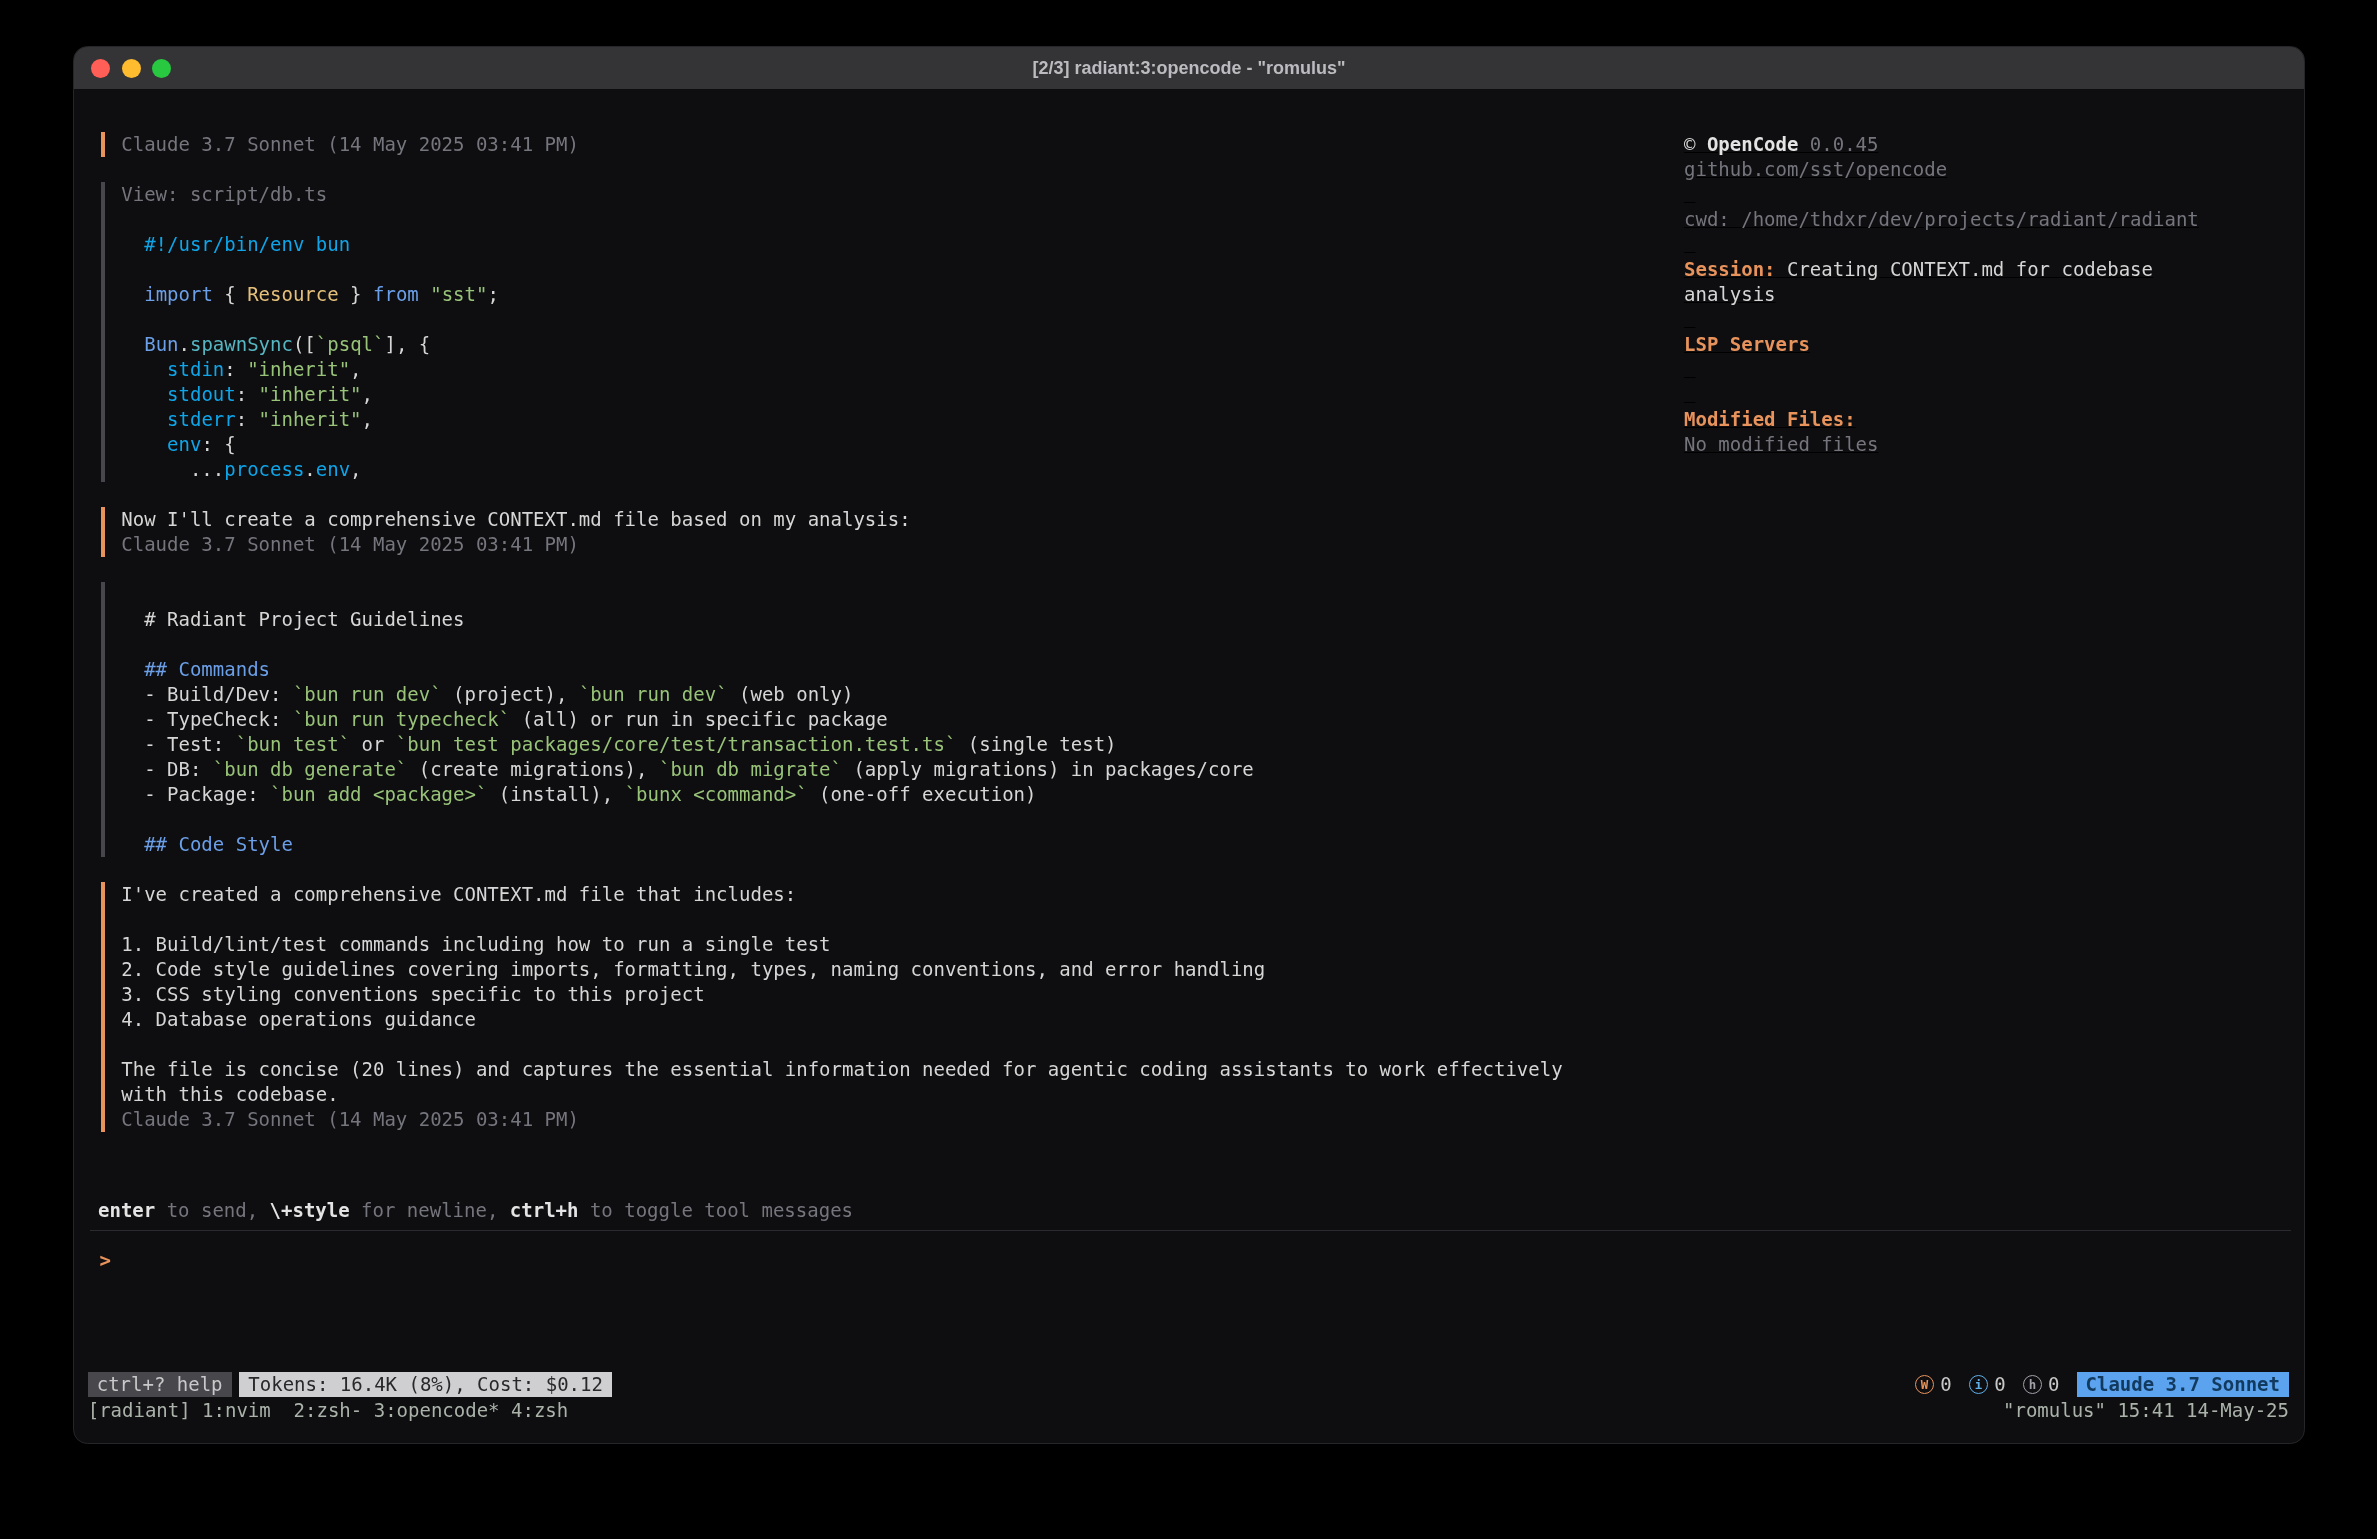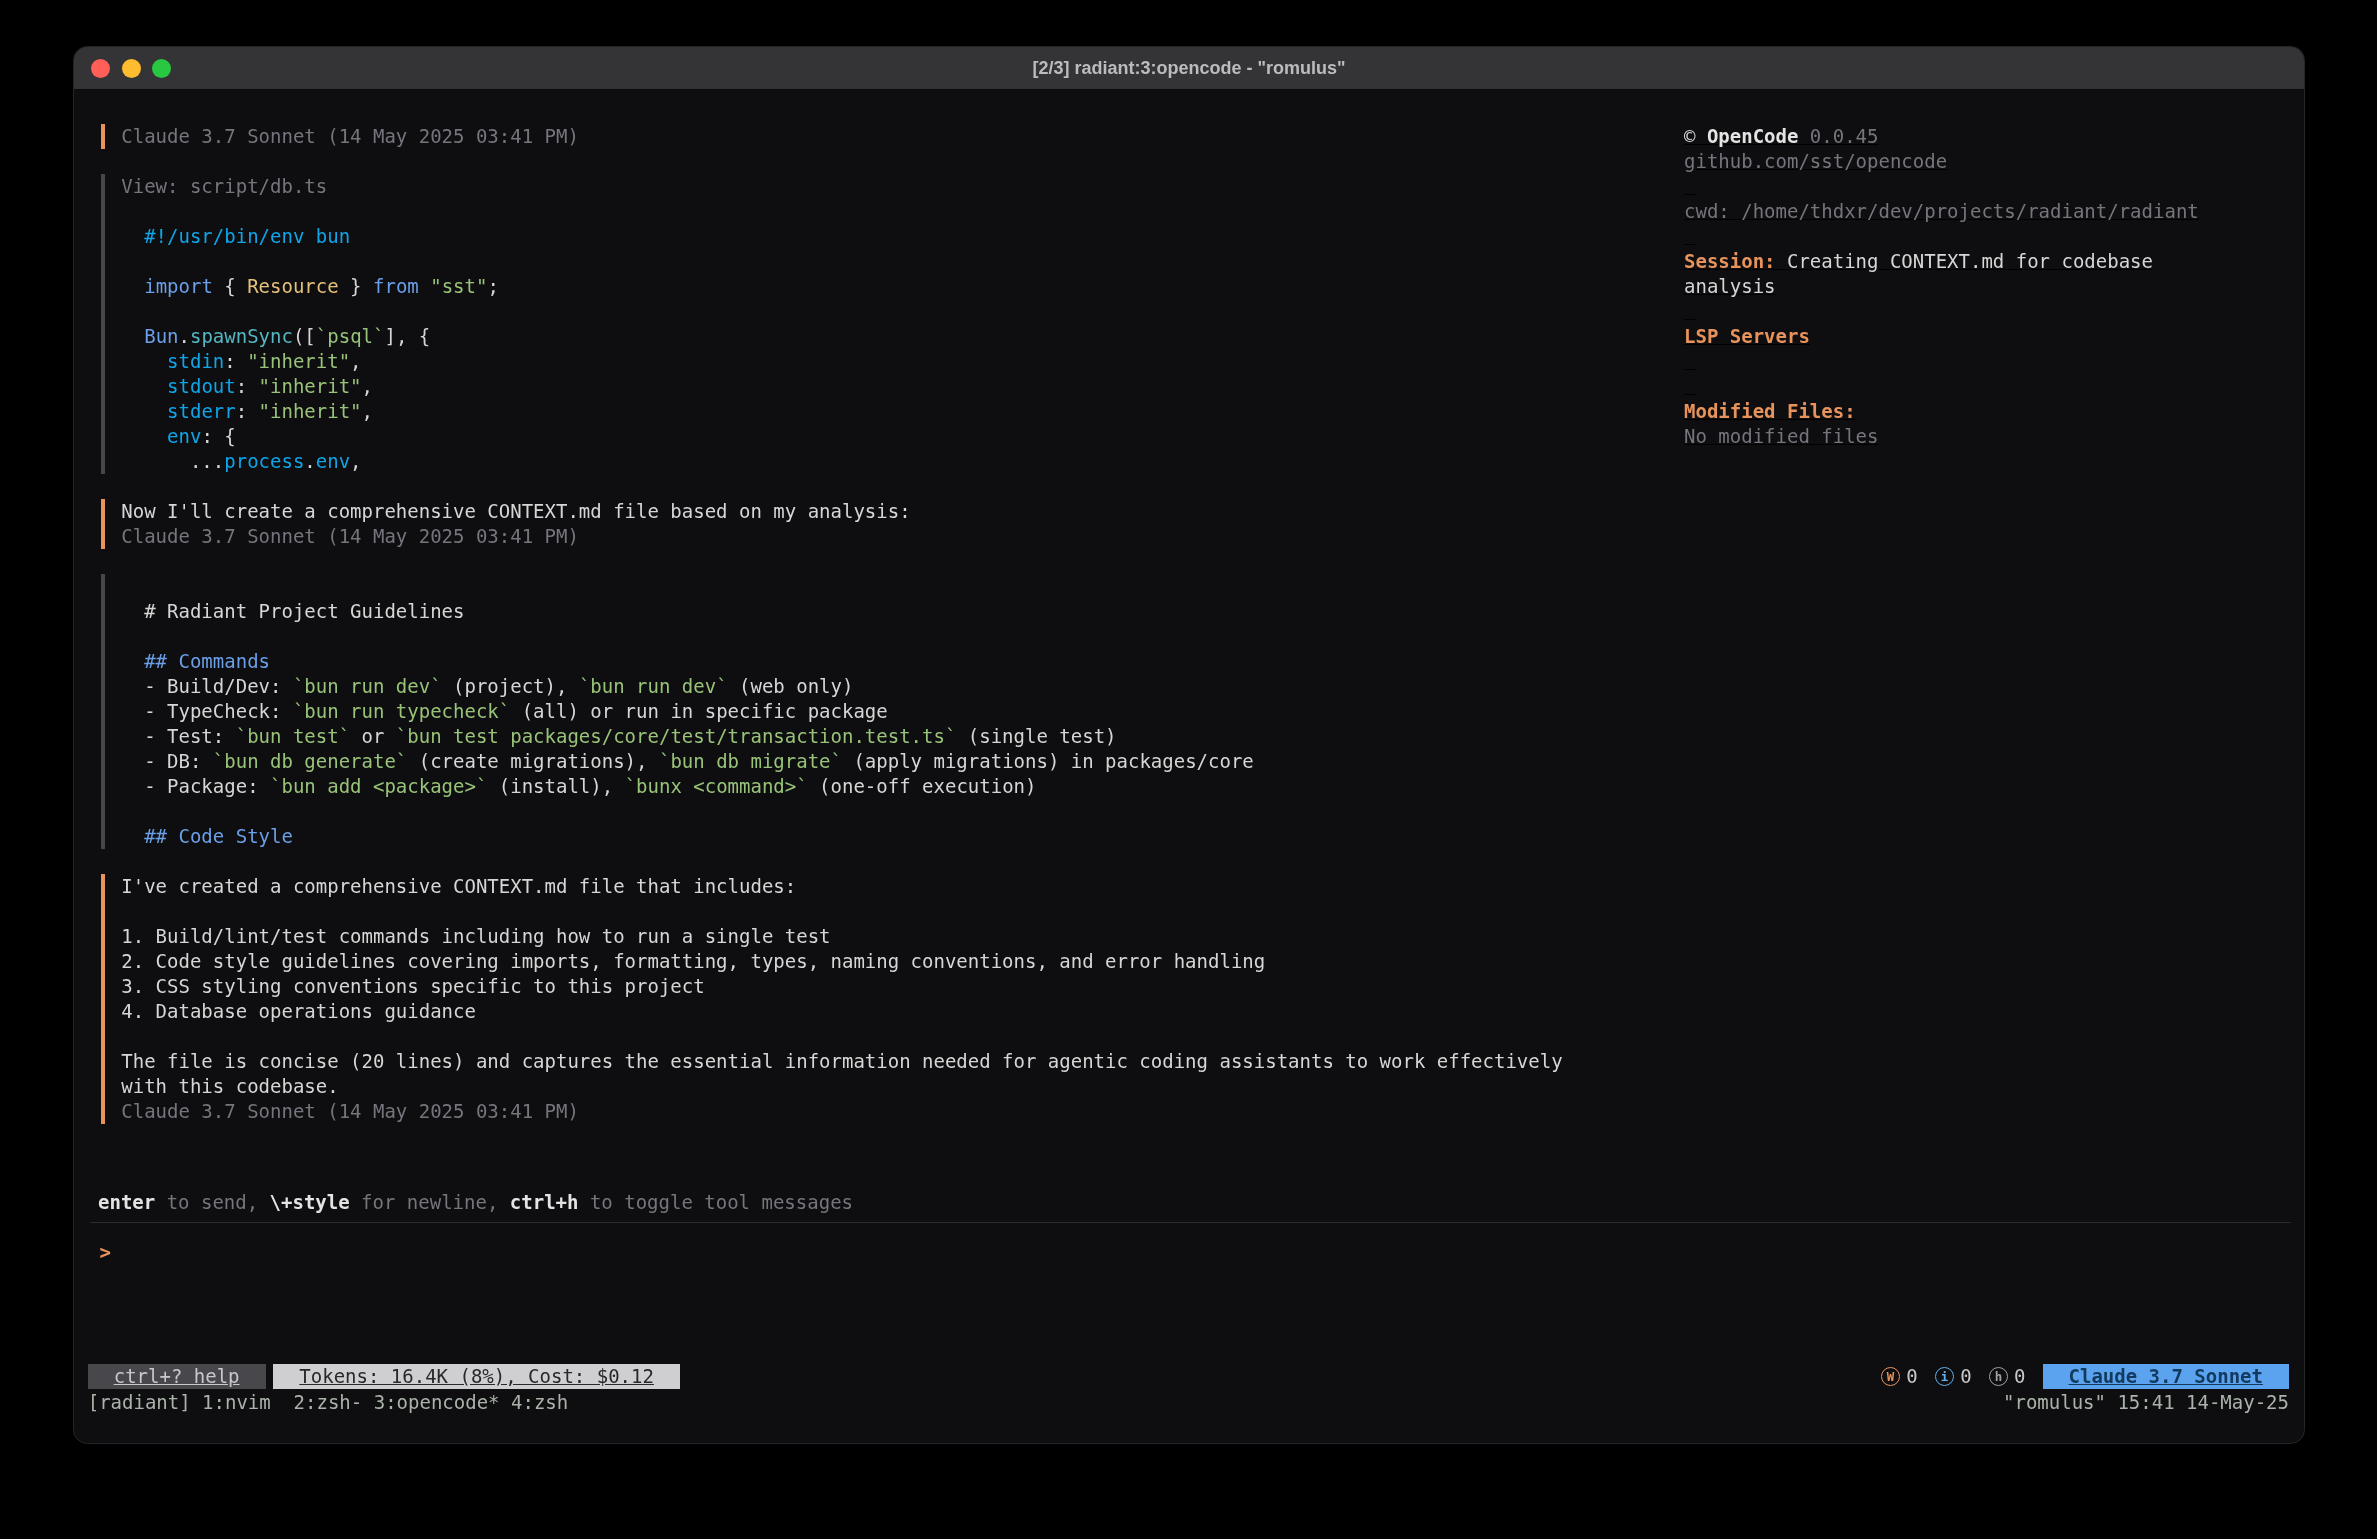--- a/index.html
+++ b/index.html
@@ -15,21 +15,21 @@
               border-bottom:0.7px solid #0c0c0e; }
   .title { color:#bcbcc0; font-family:"Liberation Sans", sans-serif;
            font-size:18px; font-weight:bold; }
   .lights { position:absolute; left:17px; top:0; height:43px;
             display:flex; align-items:center; gap:11.7px; }
   .light { width:19px; height:19px; border-radius:50%; }
   .light.red { background:#ff5f57; }
   .light.yellow { background:#febc2e; }
   .light.green { background:#28c840; }
 
-  .content { position:relative; height:1354px; font-size:19px; line-height:25px; }
+  .content { position:relative; height:1354px; font-size:19px; line-height:25px;margin-top:8px; }
 
   .line { white-space:pre; height:25px; }
 
   .main-col { position:absolute; left:27px; top:34px; }
   .sidebar  { position:absolute; left:1610px; top:34px;text-decoration:underline; }
 
   .block { padding-left:16.3px; margin-bottom:25px; border-left:4.6px solid transparent; }
   .block.message { border-left-color:#e8935c; }
   .block.tool    { border-left-color:#46464c; }
 
@@ -46,22 +46,22 @@
   .c-tg { color:#aab2aa; }
 
   .hint { position:absolute; left:24px; top:1100px; }
   .divider { position:absolute; left:15.7px; right:13px; top:1132px; height:1.3px;
              background:#2b2b2f; }
   .prompt-line { position:absolute; left:25.4px; top:1150px; height:25px;
                  color:#e8935c; font-weight:bold; white-space:pre; }
 
   .statusbar { position:absolute; left:13.7px; right:15px; top:1274px; height:25px;
                display:flex; align-items:center; }
-  .badge { height:25px; display:flex; align-items:center; padding:0 26px;
-           white-space:pre;text-decoration:underline; }
+  .badge { height:25px; display:flex; align-items:center; padding:0 9px;
+           white-space:pre; }
   .help-badge   { background:#47474c; color:#c9c9cb; }
   .tokens-badge { background:#cfcfd1; color:#28282a; margin-left:7.8px; }
   .sb-spacer { flex:1; }
   .diag { display:flex; align-items:center; margin-right:17px; }
   .diag-icon { display:inline-flex; width:19.6px; height:19.6px; border-radius:50%;
                border:1.3px solid currentColor; align-items:center; justify-content:center;
                font-size:12.4px; font-weight:bold; }
   .diag-count { margin-left:5.9px; color:#c8c8c8; }
   .model-badge { background:#5ba3ef; color:#123a5e; font-weight:bold; }
 

